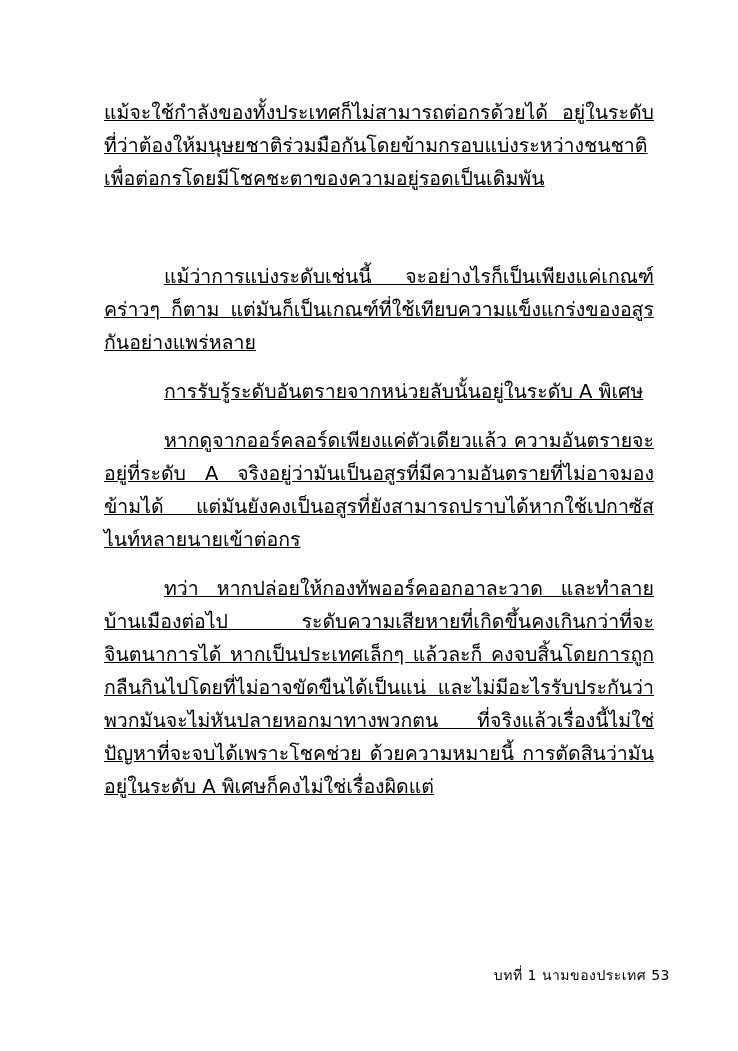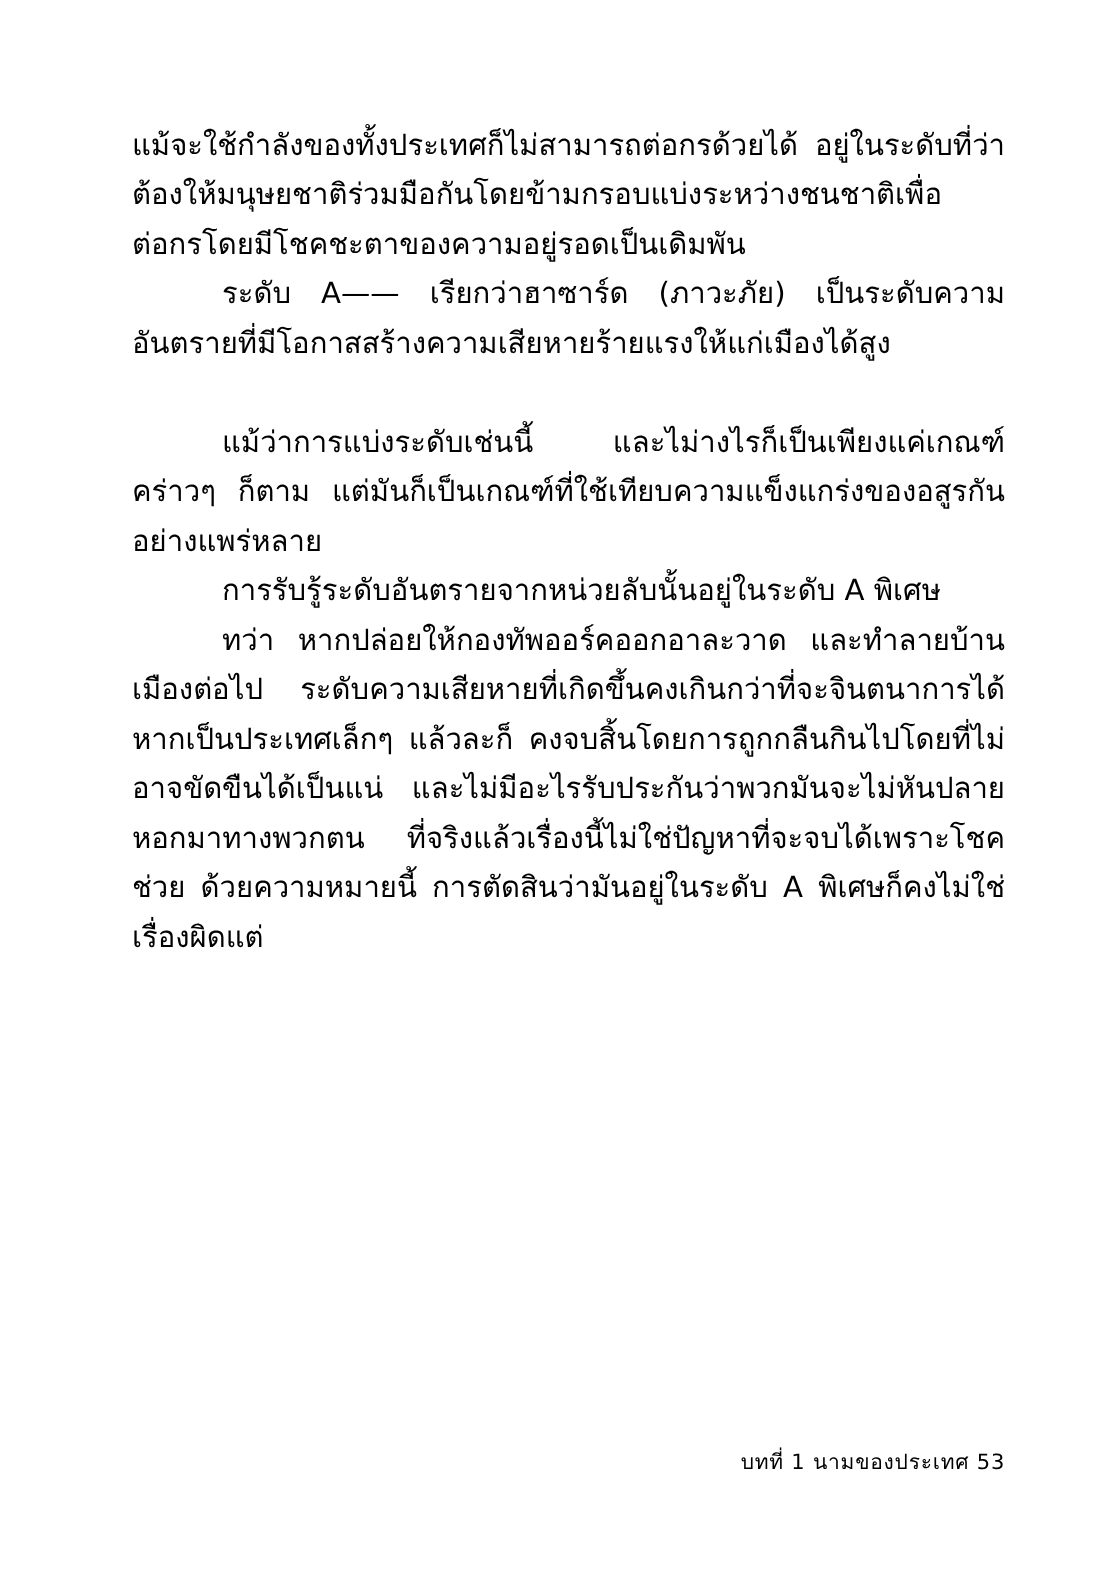--- a/index.html
+++ b/index.html
@@ -25,22 +25,23 @@
     padding: 80px 68px 0 88px;
   }
   .body-text {
     font-size: 19.5px;
     line-height: 33px;
     text-align: justify;
     text-justify: inter-word;
     letter-spacing: 0px;
   }
   .para {
-    margin: 0;
+    margin: 16px;
     text-indent: 0;
+    text-decoration: underline;
   }
   .para.indent {
     text-indent: 60px;
   }
   .spacer {
     height: 33px;
   }
   .footer {
     position: absolute;
     right: 68px;
@@ -50,20 +51,20 @@
     letter-spacing: 0.5px;
     white-space: nowrap;
   }
 </style>
 </head>
 <body>
 
 <div class="page">
   <div class="body-text">
     <p class="para">แม้จะใช้กำลังของทั้งประเทศก็ไม่สามารถต่อกรด้วยได้  อยู่ในระดับที่ว่าต้องให้มนุษยชาติร่วมมือกันโดยข้ามกรอบแบ่งระหว่างชนชาติเพื่อต่อกรโดยมีโชคชะตาของความอยู่รอดเป็นเดิมพัน</p>
-    <p class="para indent">ระดับ A—— เรียกว่าฮาซาร์ด (ภาวะภัย) เป็นระดับความอันตรายที่มีโอกาสสร้างความเสียหายร้ายแรงให้แก่เมืองได้สูง</p>
     <div class="spacer"></div>
-    <p class="para indent">แม้ว่าการแบ่งระดับเช่นนี้ และไม่างไรก็เป็นเพียงแค่เกณฑ์คร่าวๆ ก็ตาม  แต่มันก็เป็นเกณฑ์ที่ใช้เทียบความแข็งแกร่งของอสูรกันอย่างแพร่หลาย</p>
+    <p class="para indent">แม้ว่าการแบ่งระดับเช่นนี้ จะอย่างไรก็เป็นเพียงแค่เกณฑ์คร่าวๆ ก็ตาม  แต่มันก็เป็นเกณฑ์ที่ใช้เทียบความแข็งแกร่งของอสูรกันอย่างแพร่หลาย</p>
     <p class="para indent">การรับรู้ระดับอันตรายจากหน่วยลับนั้นอยู่ในระดับ A พิเศษ</p>
+    <p class="para indent">หากดูจากออร์คลอร์ดเพียงแค่ตัวเดียวแล้ว ความอันตรายจะอยู่ที่ระดับ A  จริงอยู่ว่ามันเป็นอสูรที่มีความอันตรายที่ไม่อาจมองข้ามได้ แต่มันยังคงเป็นอสูรที่ยังสามารถปราบได้หากใช้เปกาซัสไนท์หลายนายเข้าต่อกร</p>
     <p class="para indent">ทว่า  หากปล่อยให้กองทัพออร์คออกอาละวาด  และทำลายบ้านเมืองต่อไป ระดับความเสียหายที่เกิดขึ้นคงเกินกว่าที่จะจินตนาการได้ หากเป็นประเทศเล็กๆ แล้วละก็ คงจบสิ้นโดยการถูกกลืนกินไปโดยที่ไม่อาจขัดขืนได้เป็นแน่ และไม่มีอะไรรับประกันว่าพวกมันจะไม่หันปลายหอกมาทางพวกตน ที่จริงแล้วเรื่องนี้ไม่ใช่ปัญหาที่จะจบได้เพราะโชคช่วย ด้วยความหมายนี้ การตัดสินว่ามันอยู่ในระดับ A พิเศษก็คงไม่ใช่เรื่องผิดแต่</p>
   </div>
   <div class="footer">บทที่ 1 นามของประเทศ 53</div>
 </div>
 
 </body></html>

